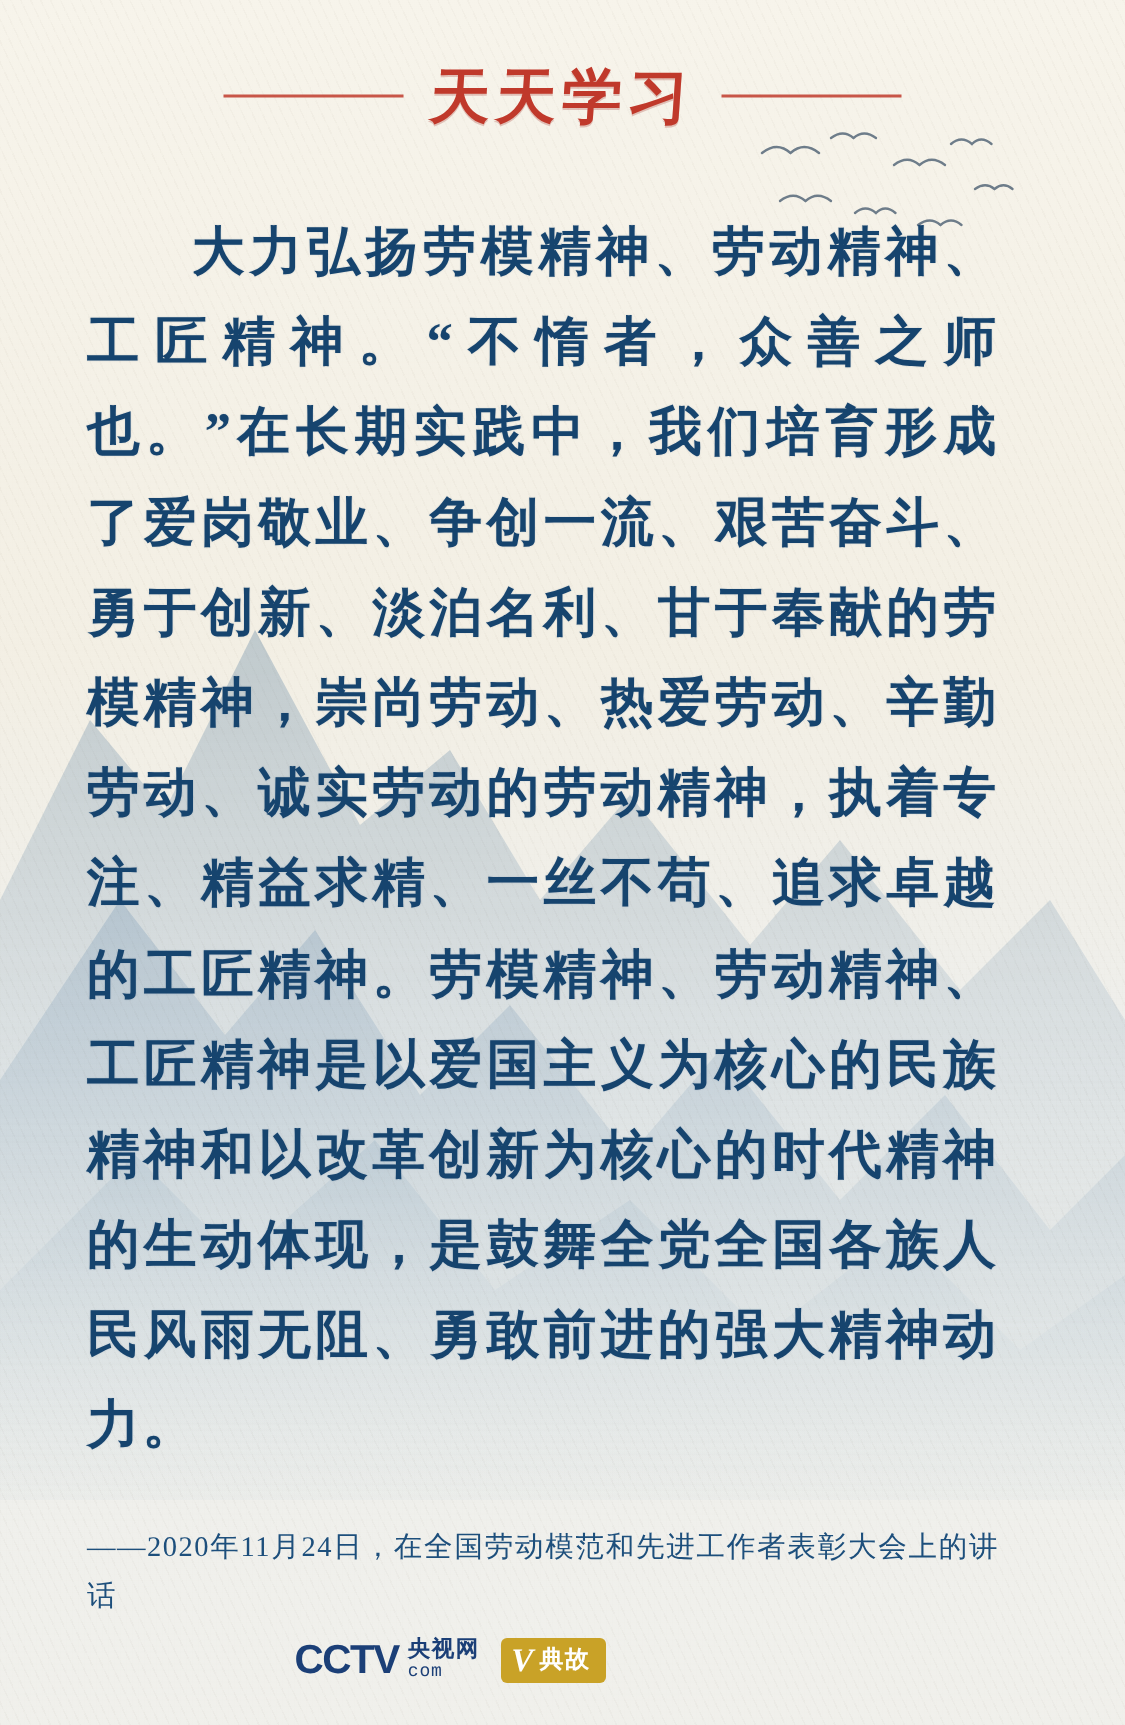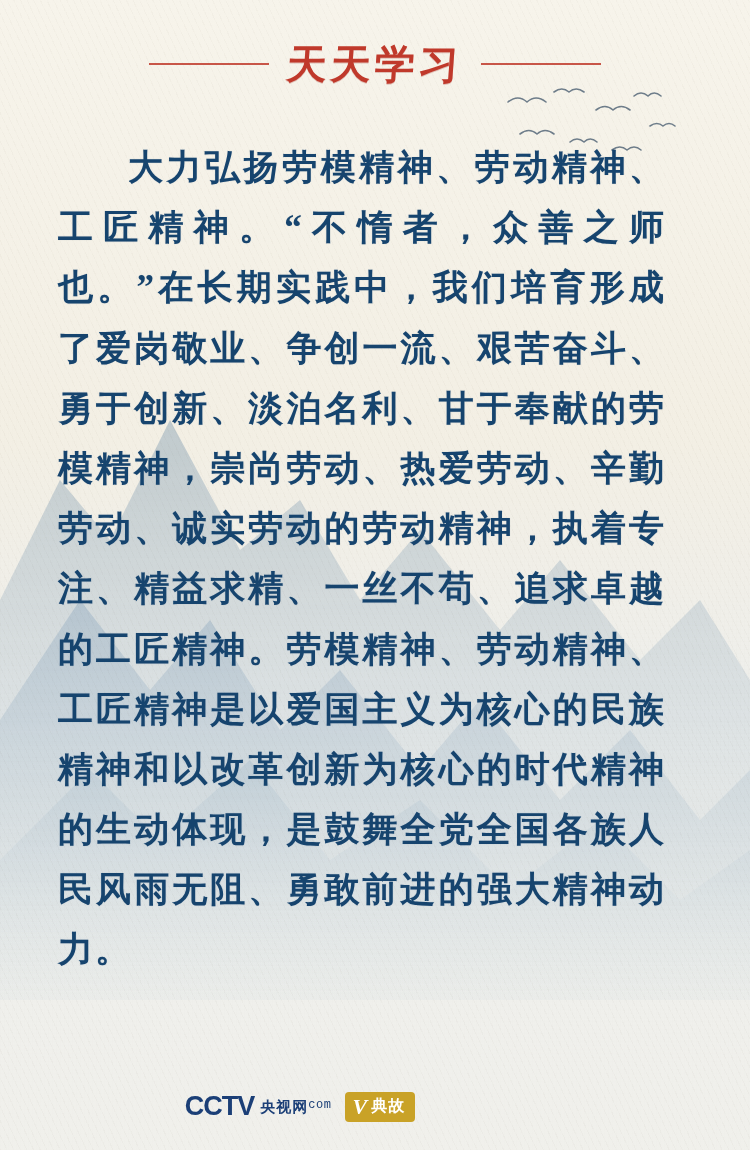--- a/index.html
+++ b/index.html
@@ -129,20 +129,21 @@
   }
   .cctv-mark {
     font-family: "Liberation Sans", sans-serif;
     font-weight: bold;
     font-size: 27px;
     letter-spacing: -1px;
     color: #1b3f77;
   }
   .cctv-sub {
     display: flex;
+    flex-direction: column;
     line-height: 1.05;
   }
   .cctv-cn {
     font-family: "Liberation Sans", sans-serif;
     font-size: 15px;
     color: #1b3f77;
     font-weight: bold;
     letter-spacing: 1px;
   }
   .cctv-com {
@@ -217,20 +218,21 @@
       <path d="M134,16 q7,-6 14,0 q6,-6 13,0"></path>
       <path d="M20,54 q9,-7 17,0 q8,-7 17,0"></path>
       <path d="M70,62 q7,-6 14,0 q6,-6 13,0"></path>
       <path d="M112,70 q8,-6 15,0 q7,-6 14,0"></path>
       <path d="M150,46 q7,-5 13,0 q6,-5 12,0"></path>
     </g>
   </svg>
 
   <div class="content">
     <div class="quote">大力弘扬劳模精神、劳动精神、工匠精神。“不惰者，众善之师也。”在长期实践中，我们培育形成了爱岗敬业、争创一流、艰苦奋斗、勇于创新、淡泊名利、甘于奉献的劳模精神，崇尚劳动、热爱劳动、辛勤劳动、诚实劳动的劳动精神，执着专注、精益求精、一丝不苟、追求卓越的工匠精神。劳模精神、劳动精神、工匠精神是以爱国主义为核心的民族精神和以改革创新为核心的时代精神的生动体现，是鼓舞全党全国各族人民风雨无阻、勇敢前进的强大精神动力。</div>
+    <div class="source">——2020年11月24日，在全国劳动模范和先进工作者表彰大会上的讲话</div>
   </div>
 
   <div class="footer">
     <div class="cctv-logo">
       <span class="cctv-mark">CCTV</span>
       <span class="cctv-sub">
         <span class="cctv-cn">央视网</span>
         <span class="cctv-com">com</span>
       </span>
     </div>

